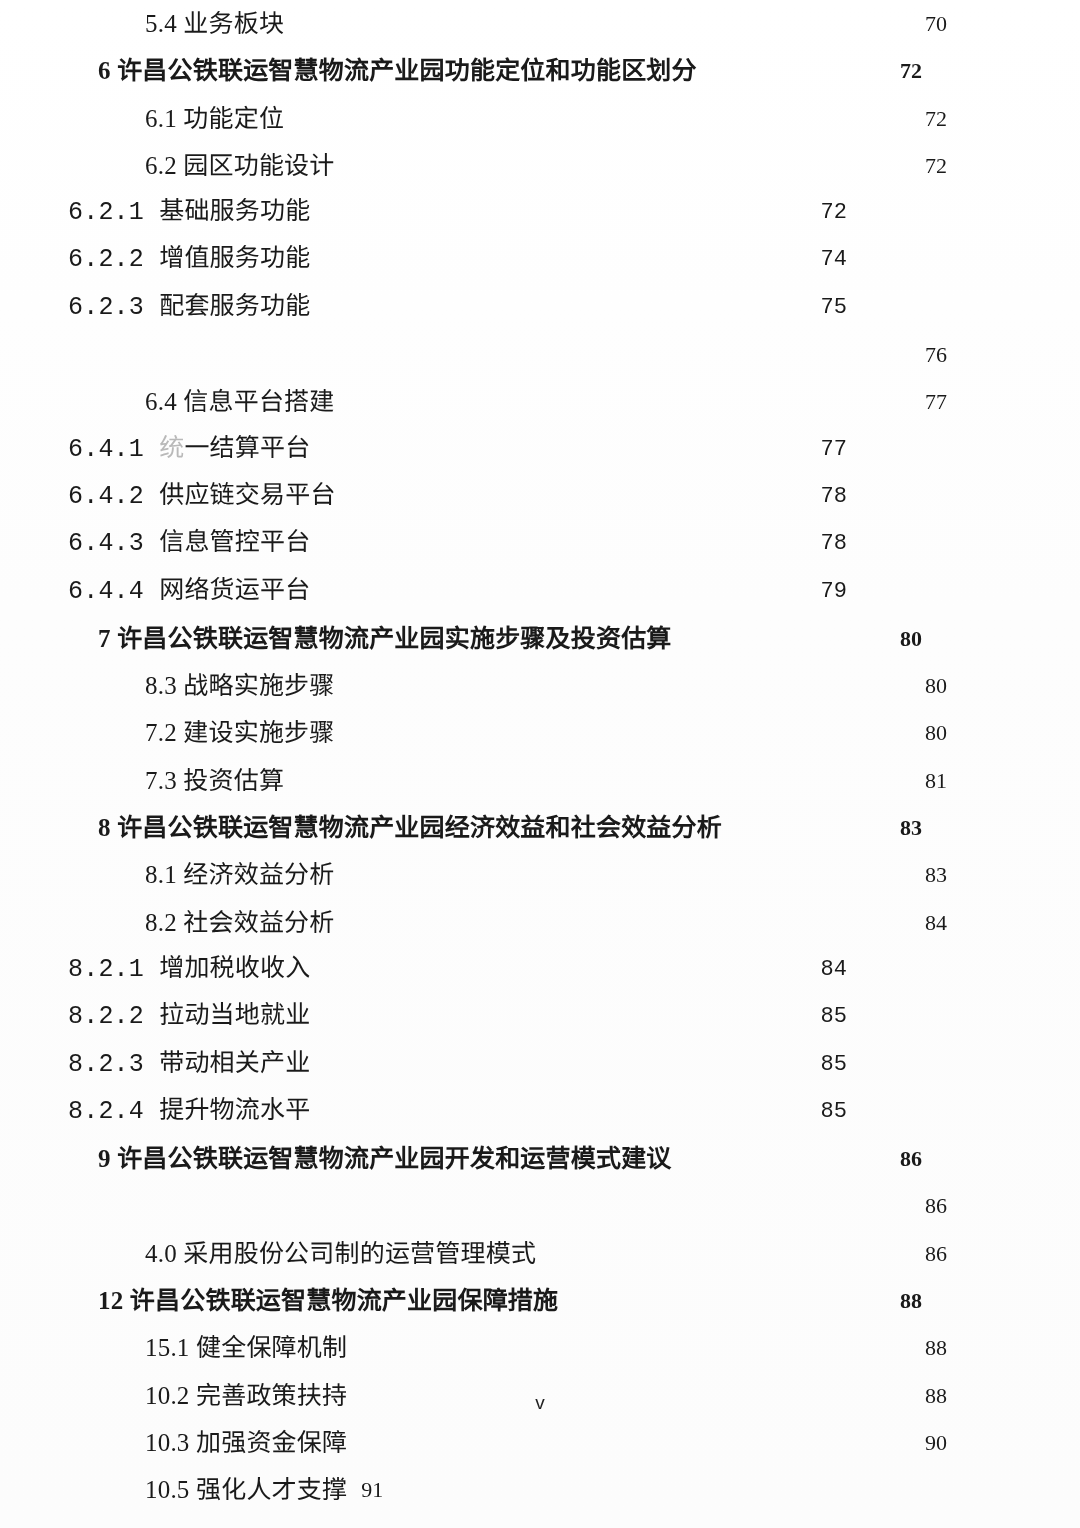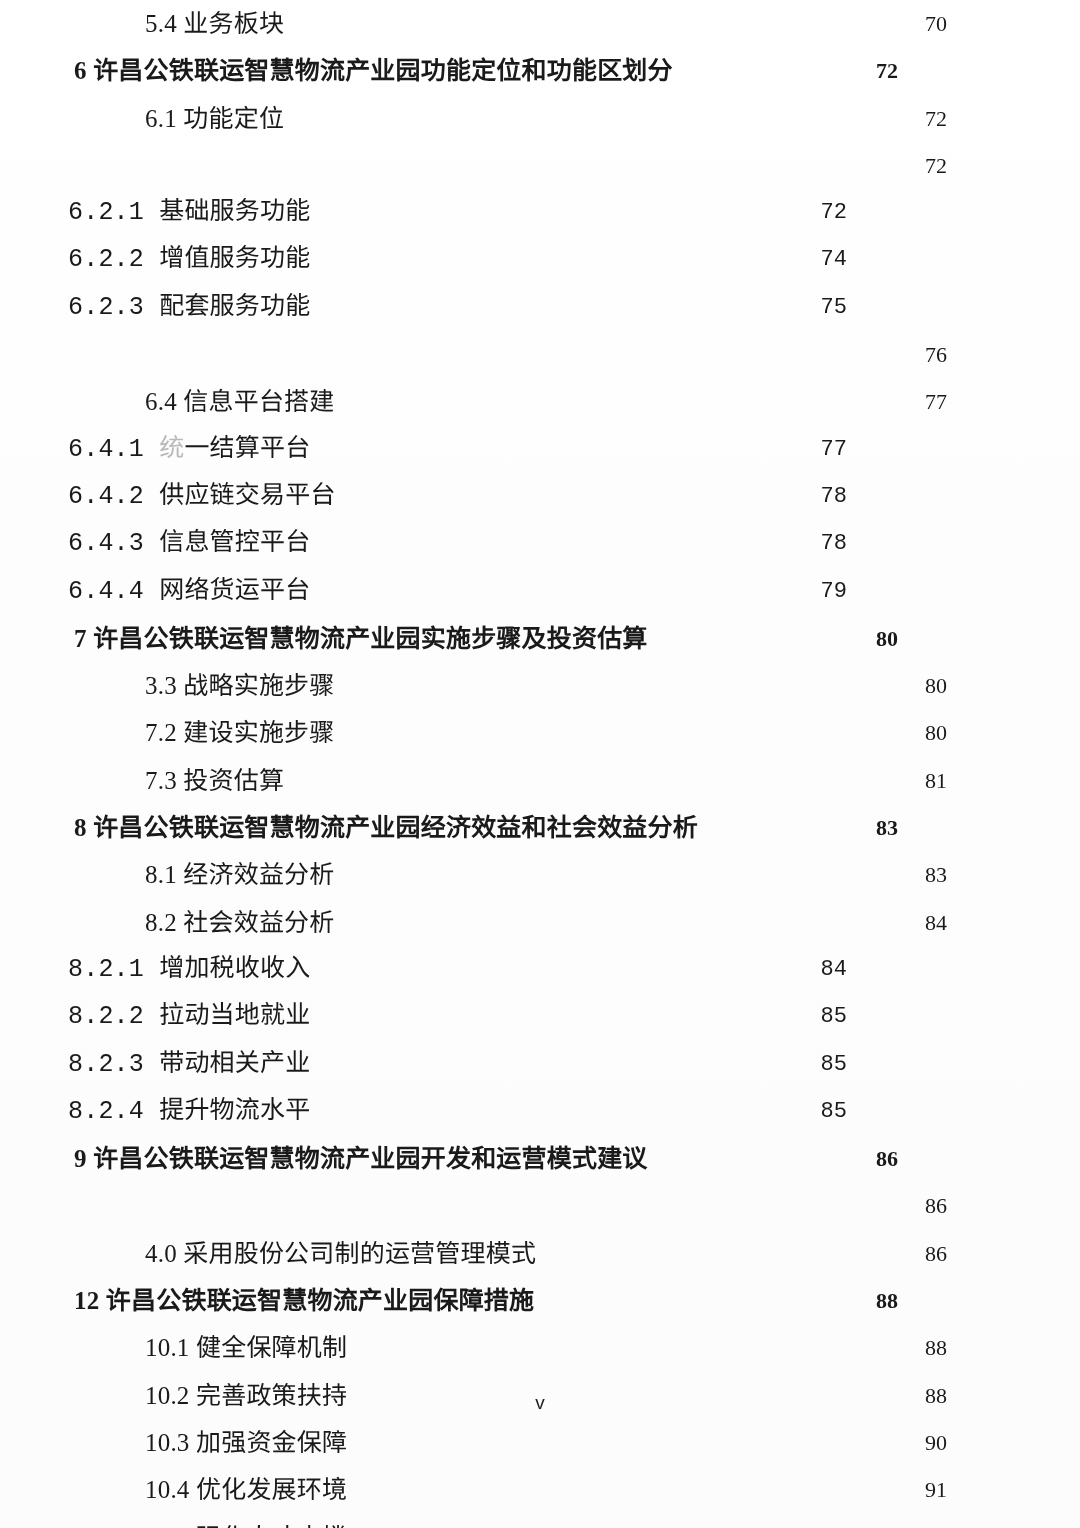--- a/index.html
+++ b/index.html
@@ -80,21 +80,21 @@
     min-width: 34px;
     padding-left: 2px;
   }
 
   
   .lvl-1 > .entry-title,
   .lvl-1 > .entry-page {
     font-weight: bold;
   }
   .lvl-1 {
-    margin-left: 74px;
+    margin-left: 98px;
     width: 824px;
   }
   .lvl-2 {
     margin-left: 145px;
     width: 802px;
   }
   .lvl-3 {
     margin-left: 68px;
     width: 779px;
     font-family: Liberation Mono, monospace;
@@ -132,20 +132,21 @@
           <span class="entry-title">6 许昌公铁联运智慧物流产业园功能定位和功能区划分</span>
           <span class="entry-leader"></span>
           <span class="entry-page">72</span>
         </li>
         <li class="toc-entry lvl-2">
           <span class="entry-title">6.1 功能定位</span>
           <span class="entry-leader"></span>
           <span class="entry-page">72</span>
         </li>
         <li class="toc-entry lvl-2">
+          <span class="entry-title">6.2 园区功能设计</span>
           <span class="entry-leader"></span>
           <span class="entry-page">72</span>
         </li>
         <li class="toc-entry lvl-3">
           <span class="entry-title">6.2.1 基础服务功能</span>
           <span class="entry-leader"></span>
           <span class="entry-page">72</span>
         </li>
         <li class="toc-entry lvl-3">
           <span class="entry-title">6.2.2 增值服务功能</span>
@@ -185,21 +186,21 @@
           <span class="entry-title">6.4.4 网络货运平台</span>
           <span class="entry-leader"></span>
           <span class="entry-page">79</span>
         </li>
         <li class="toc-entry lvl-1">
           <span class="entry-title">7 许昌公铁联运智慧物流产业园实施步骤及投资估算</span>
           <span class="entry-leader"></span>
           <span class="entry-page">80</span>
         </li>
         <li class="toc-entry lvl-2">
-          <span class="entry-title">3.3 战略实施步骤</span>
+          <span class="entry-title">8.3 战略实施步骤</span>
           <span class="entry-leader"></span>
           <span class="entry-page">80</span>
         </li>
         <li class="toc-entry lvl-2">
           <span class="entry-title">7.2 建设实施步骤</span>
           <span class="entry-leader"></span>
           <span class="entry-page">80</span>
         </li>
         <li class="toc-entry lvl-2">
           <span class="entry-title">7.3 投资估算</span>
@@ -254,38 +255,33 @@
           <span class="entry-title">4.0 采用股份公司制的运营管理模式</span>
           <span class="entry-leader"></span>
           <span class="entry-page">86</span>
         </li>
         <li class="toc-entry lvl-1">
           <span class="entry-title">12  许昌公铁联运智慧物流产业园保障措施</span>
           <span class="entry-leader"></span>
           <span class="entry-page">88</span>
         </li>
         <li class="toc-entry lvl-2">
-          <span class="entry-title">10.1 健全保障机制</span>
+          <span class="entry-title">15.1 健全保障机制</span>
           <span class="entry-leader"></span>
           <span class="entry-page">88</span>
         </li>
         <li class="toc-entry lvl-2">
           <span class="entry-title">10.2 完善政策扶持</span>
           <span class="entry-leader"></span>
           <span class="entry-page">88</span>
         </li>
         <li class="toc-entry lvl-2">
           <span class="entry-title">10.3 加强资金保障</span>
           <span class="entry-leader"></span>
           <span class="entry-page">90</span>
-        </li>
-        <li class="toc-entry lvl-2">
-          <span class="entry-title">10.4 优化发展环境</span>
-          <span class="entry-leader"></span>
-          <span class="entry-page">91</span>
         </li>
         <li class="toc-entry lvl-2">
           <span class="entry-title">10.5 强化人才支撑</span>
           <span class="entry-page">91</span>
         </li>
       </ul>
   </nav>
 
   <div class="page-footer">v</div>
 

